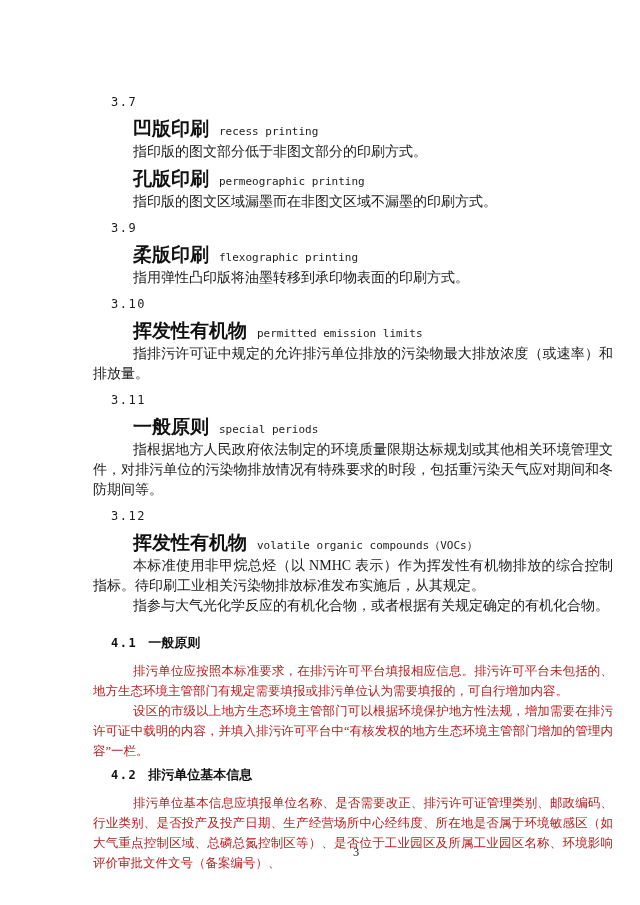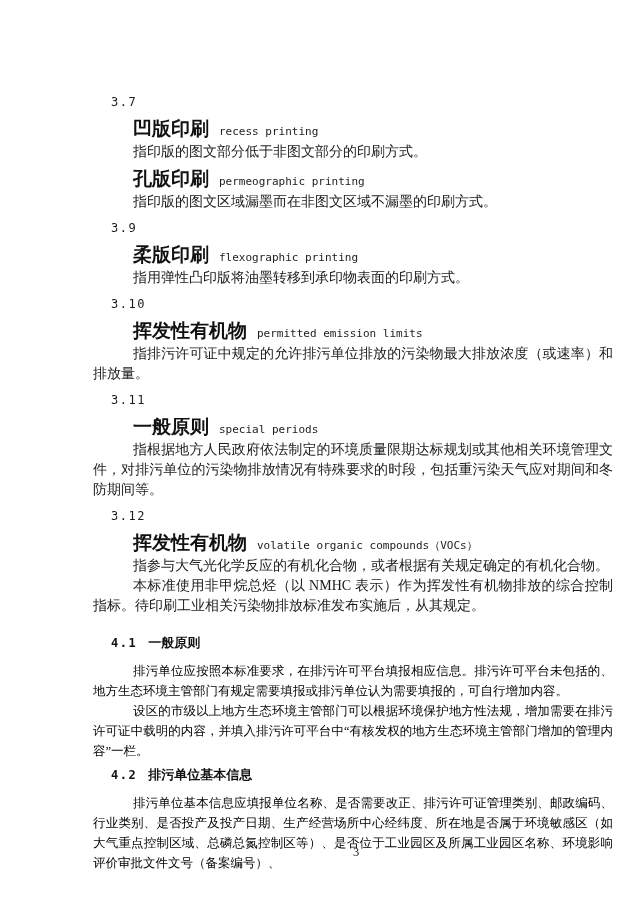--- a/index.html
+++ b/index.html
@@ -84,21 +84,21 @@
   .sec-h4  { margin-top: 12px; }
   .sec-h41 { margin-top: 17px; }
   .sec-h42 { margin-top: 4px; }
 
   .para {
     margin: 8px 0 0 0;
     font-size: 12.5px;
     line-height: 20px;
     text-align: justify;
     text-indent: 40px;
-    color: #000000;
+    color: #b91c1c;
   }
   .para + .para { margin-top: 0; }
 
   
   .page-footer {
     position: absolute;
     top: 844px;
     left: 0;
     width: 640px;
     text-align: center;
@@ -156,22 +156,22 @@
       </div>
       <p class="def">指根据地方人民政府依法制定的环境质量限期达标规划或其他相关环境管理文件，对排污单位的污染物排放情况有特殊要求的时段，包括重污染天气应对期间和冬防期间等。</p>
     </div>
 
     <div class="clause">
       <div class="clause-num">3.12</div>
       <div class="term-line">
         <span class="term-zh">挥发性有机物</span>
         <span class="term-en">volatile organic compounds（VOCs）</span>
       </div>
+      <p class="def">本标准使用非甲烷总烃（以 NMHC 表示）作为挥发性有机物排放的综合控制指标。待印刷工业相关污染物排放标准发布实施后，从其规定。</p>
       <p class="def">指参与大气光化学反应的有机化合物，或者根据有关规定确定的有机化合物。</p>
-      <p class="def">本标准使用非甲烷总烃（以 NMHC 表示）作为挥发性有机物排放的综合控制指标。待印刷工业相关污染物排放标准发布实施后，从其规定。</p>
     </div>
 
 
     <div class="sec-h sec-h41">
       <span class="sec-num">4.1</span><span class="sec-title">一般原则</span>
     </div>
     <p class="para">排污单位应按照本标准要求，在排污许可平台填报相应信息。排污许可平台未包括的、地方生态环境主管部门有规定需要填报或排污单位认为需要填报的，可自行增加内容。</p>
     <p class="para">设区的市级以上地方生态环境主管部门可以根据环境保护地方性法规，增加需要在排污许可证中载明的内容，并填入排污许可平台中“有核发权的地方生态环境主管部门增加的管理内容”一栏。</p>
 
     <div class="sec-h sec-h42">

